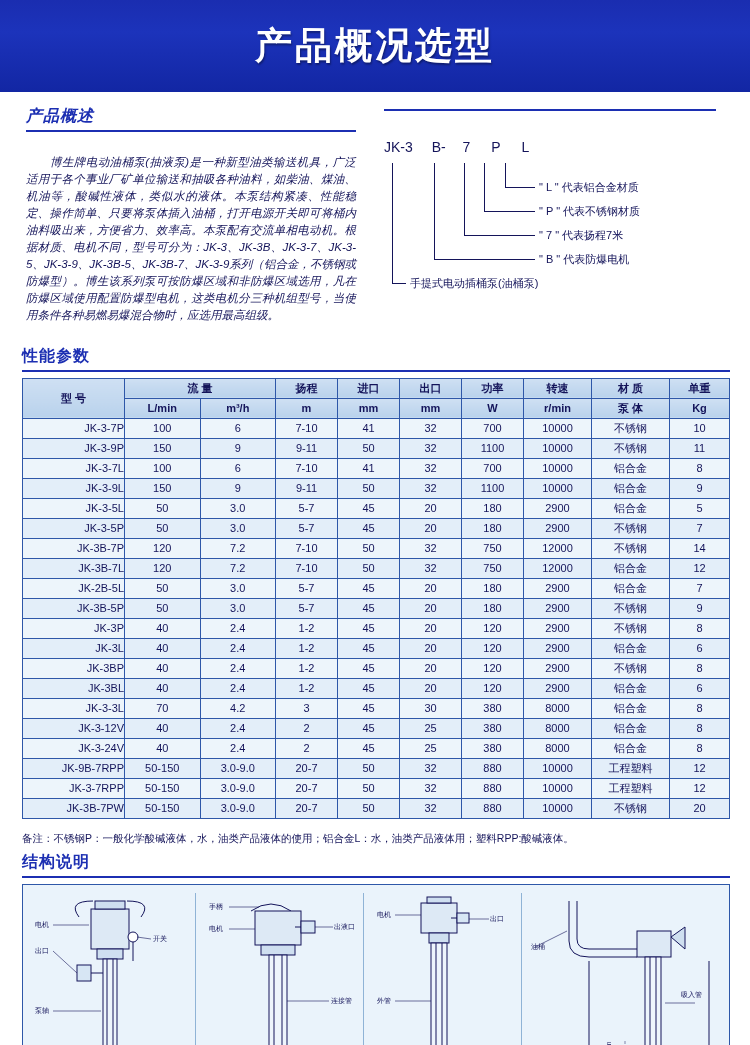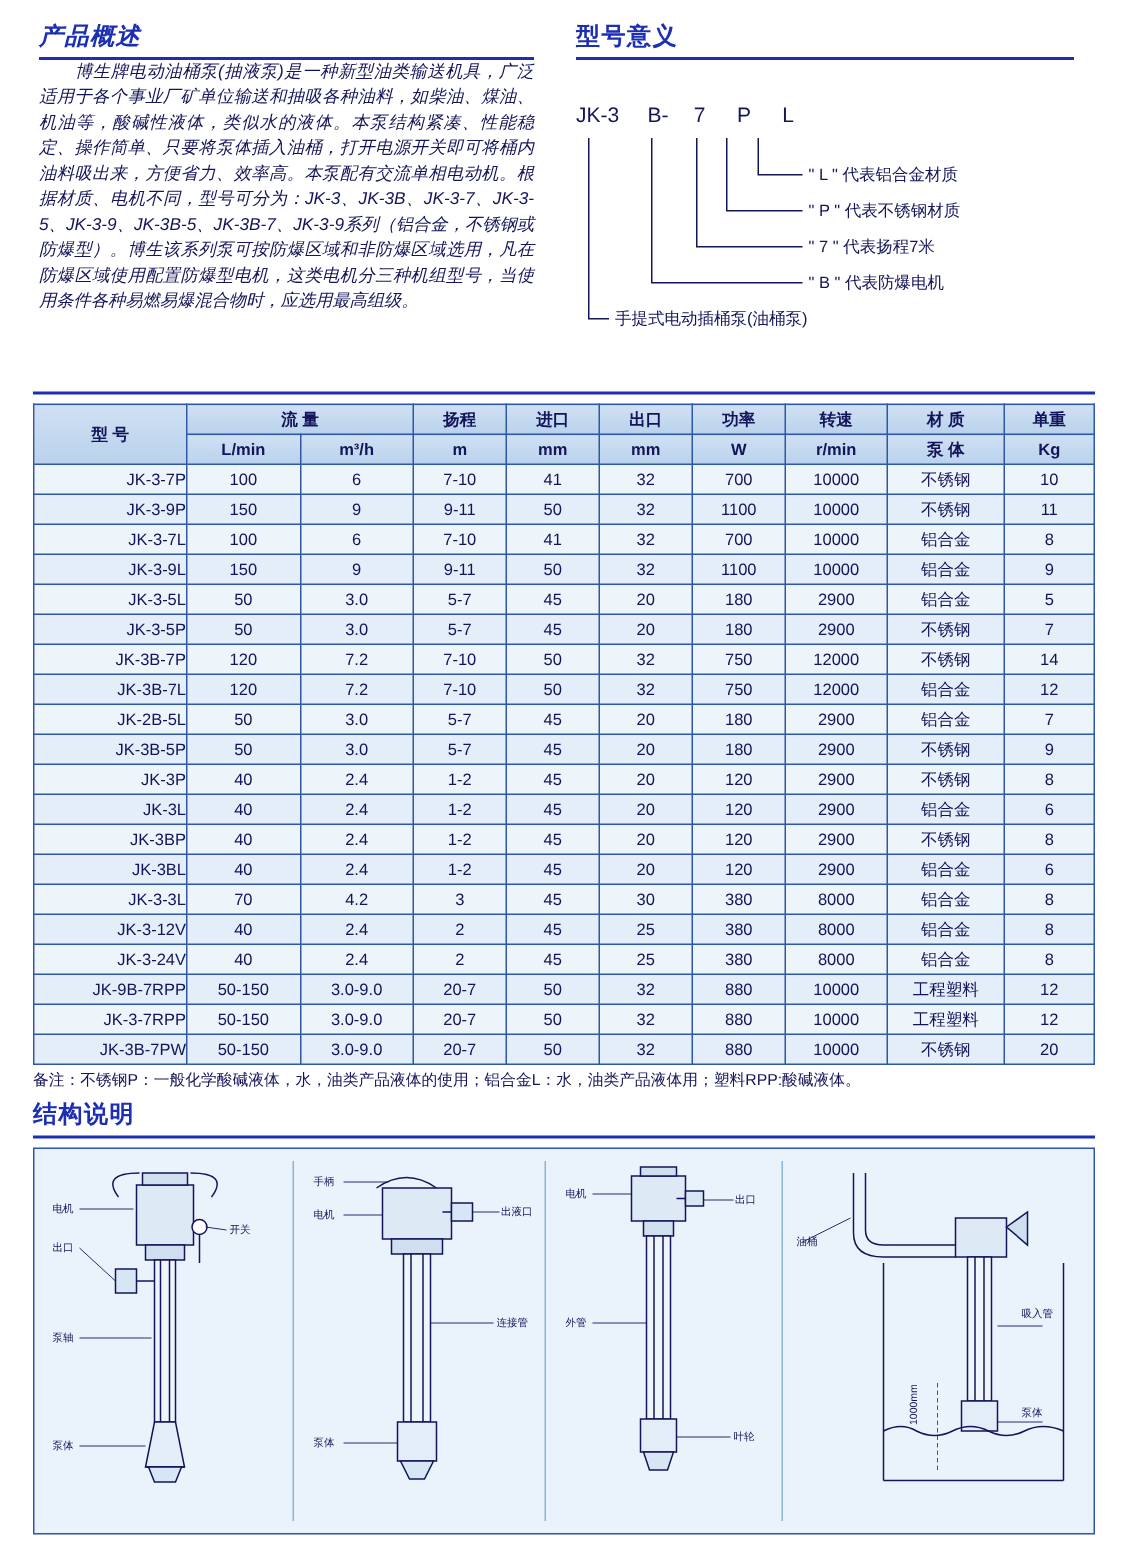--- a/index.html
+++ b/index.html
@@ -40,21 +40,21 @@
   .sec-underline {
     height:2px; background:#1c2fb2; margin-top:3px;
   }
 
   
   .top-area { display:flex; padding:14px 22px 0 26px; }
   .col-left { width:330px;font-style:italic; }
   .col-right { width:360px; padding-left:28px; }
 
   .overview-text {
-    margin-top:0;
+    margin-top:22px;
     font-size:11.5px;
     line-height:17px;
     color:#14145a;
     text-align:justify;
     text-indent:24px;
   }
 
   
   .model-wrap { margin-top:28px; position:relative; height:180px; font-size:11.5px; color:#14145a;}
   .model-code { font-size:14px; letter-spacing:5px; font-weight:normal; color:#14145a; }
@@ -83,21 +83,21 @@
     background:linear-gradient(180deg,#cfe0f3,#b9d2ec);
     font-weight:bold;
     color:#14145a;
     height:17px;
     font-size:11px;
   }
   table.spec tbody tr:nth-child(odd)  td { background:#edf5fb; }
   table.spec tbody tr:nth-child(even) td { background:#e3eef9; }
   table.spec td.model { text-align:right; }
   .note {
-    font-size:10.5px; color:#14145a; margin-top:3px; text-align:left;
+    font-size:10.5px; color:#14145a; margin-top:13px; text-align:left;
   }
 
   
   .struct-wrap { padding:6px 20px 0 22px; }
   .struct-box {
     margin-top:6px;
     border:1px solid #2e57a8;
     background:#eaf3fb;
     height:258px;
     position:relative;
@@ -105,34 +105,36 @@
   }
   .fig { position:absolute; top:6px; bottom:6px; }
   .vline { position:absolute; top:8px; bottom:8px; width:1px; background:#8fb3d6; }
   svg { display:block; }
 </style>
 </head>
 <body>
 
 <div class="page">
 
+  <div class="banner">
+    <div class="banner-title">产品概况选型</div>
+  </div>
 
   <div class="top-area">
 
     <div class="col-left">
       <div>
         <div class="sec-title">产品概述</div>
         <div class="sec-underline"></div>
       </div>
       <p class="overview-text">博生牌电动油桶泵(抽液泵)是一种新型油类输送机具，广泛适用于各个事业厂矿单位输送和抽吸各种油料，如柴油、煤油、机油等，酸碱性液体，类似水的液体。本泵结构紧凑、性能稳定、操作简单、只要将泵体插入油桶，打开电源开关即可将桶内油料吸出来，方便省力、效率高。本泵配有交流单相电动机。根据材质、电机不同，型号可分为：JK-3、JK-3B、JK-3-7、JK-3-5、JK-3-9、JK-3B-5、JK-3B-7、JK-3-9系列（铝合金，不锈钢或防爆型）。博生该系列泵可按防爆区域和非防爆区域选用，凡在防爆区域使用配置防爆型电机，这类电机分三种机组型号，当使用条件各种易燃易爆混合物时，应选用最高组级。</p>
     </div>
 
     <div class="col-right">
       <div>
-        <div class="sec-title">型号意义</div>
         <div class="sec-underline"></div>
       </div>
 
       <div class="model-wrap">
         <div class="model-code">
           <span class="cd">JK-3</span>
           <span class="cd" style="margin-left:10px">B-</span>
           <span class="cd" style="margin-left:8px">7</span>
           <span class="cd" style="margin-left:12px">P</span>
           <span class="cd" style="margin-left:12px">L</span>
@@ -160,20 +162,21 @@
           <div class="legend-txt" style="left:155px; top:65px;">" 7 " 代表扬程7米</div>
           <div class="legend-txt" style="left:155px; top:89px;">" B " 代表防爆电机</div>
           <div class="legend-txt" style="left:26px;  top:113px;">手提式电动插桶泵(油桶泵)</div>
         </div>
       </div>
     </div>
   </div>
 
   <div class="params-wrap">
     <div>
+      <div class="sec-title">性能参数</div>
       <div class="sec-underline"></div>
     </div>
 
     <table class="spec">
       <thead>
         <tr>
           <th rowspan="2" style="width:102px">型  号</th>
           <th colspan="2" style="width:110px">流  量</th>
           <th style="width:62px">扬程</th>
           <th style="width:62px">进口</th>

